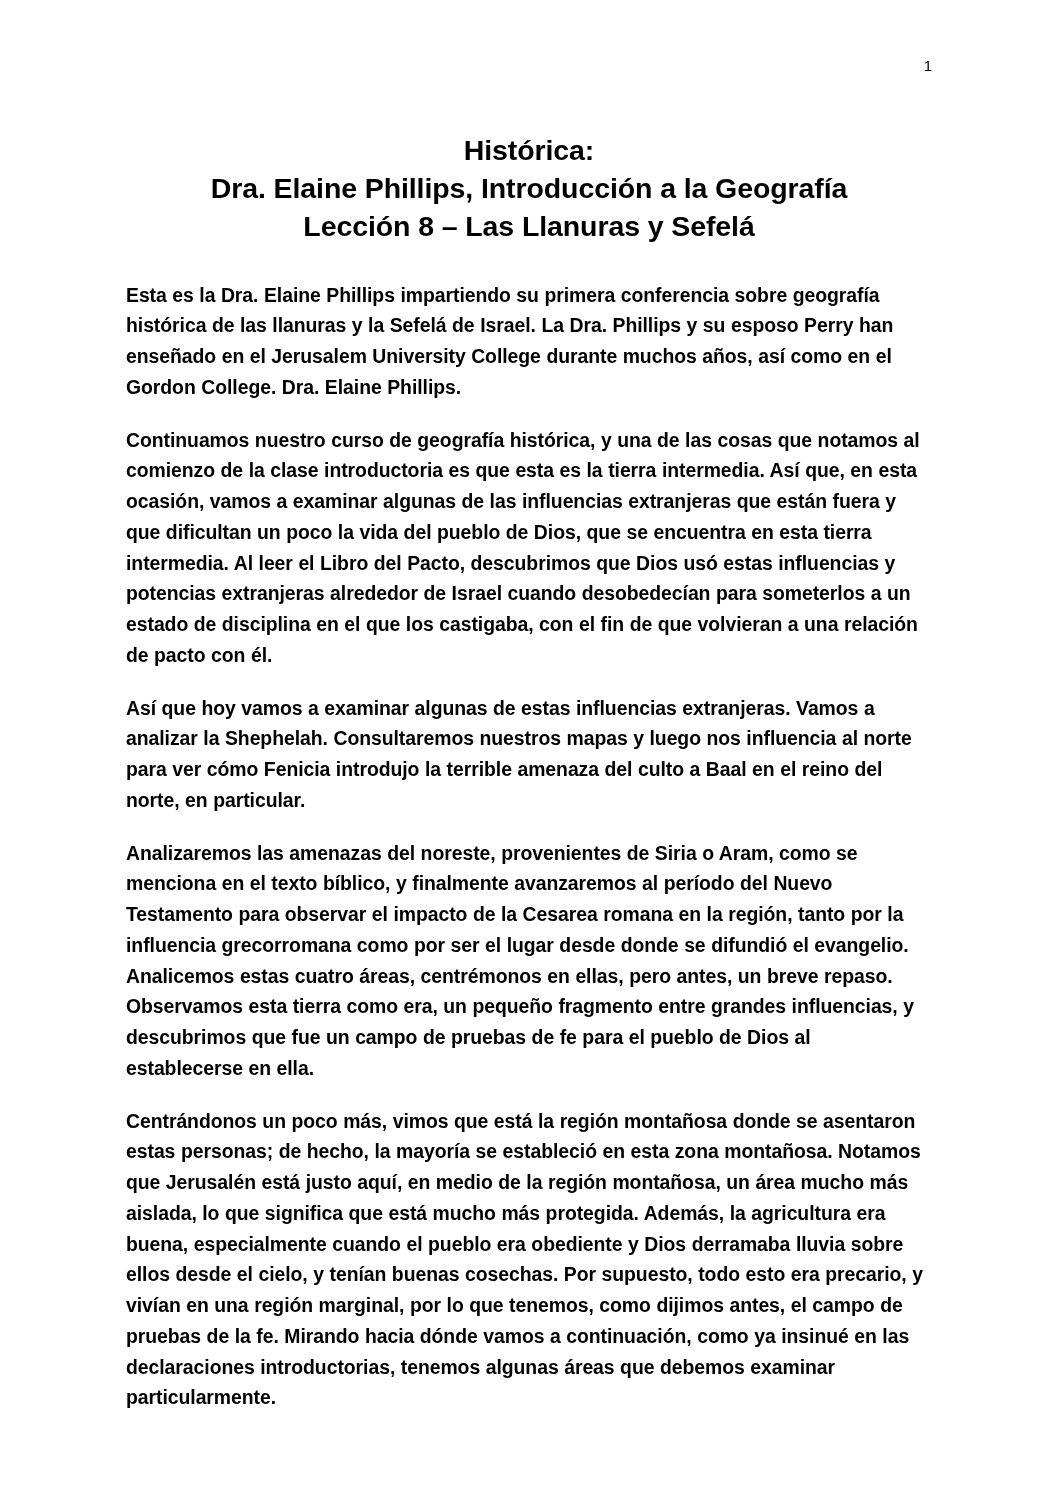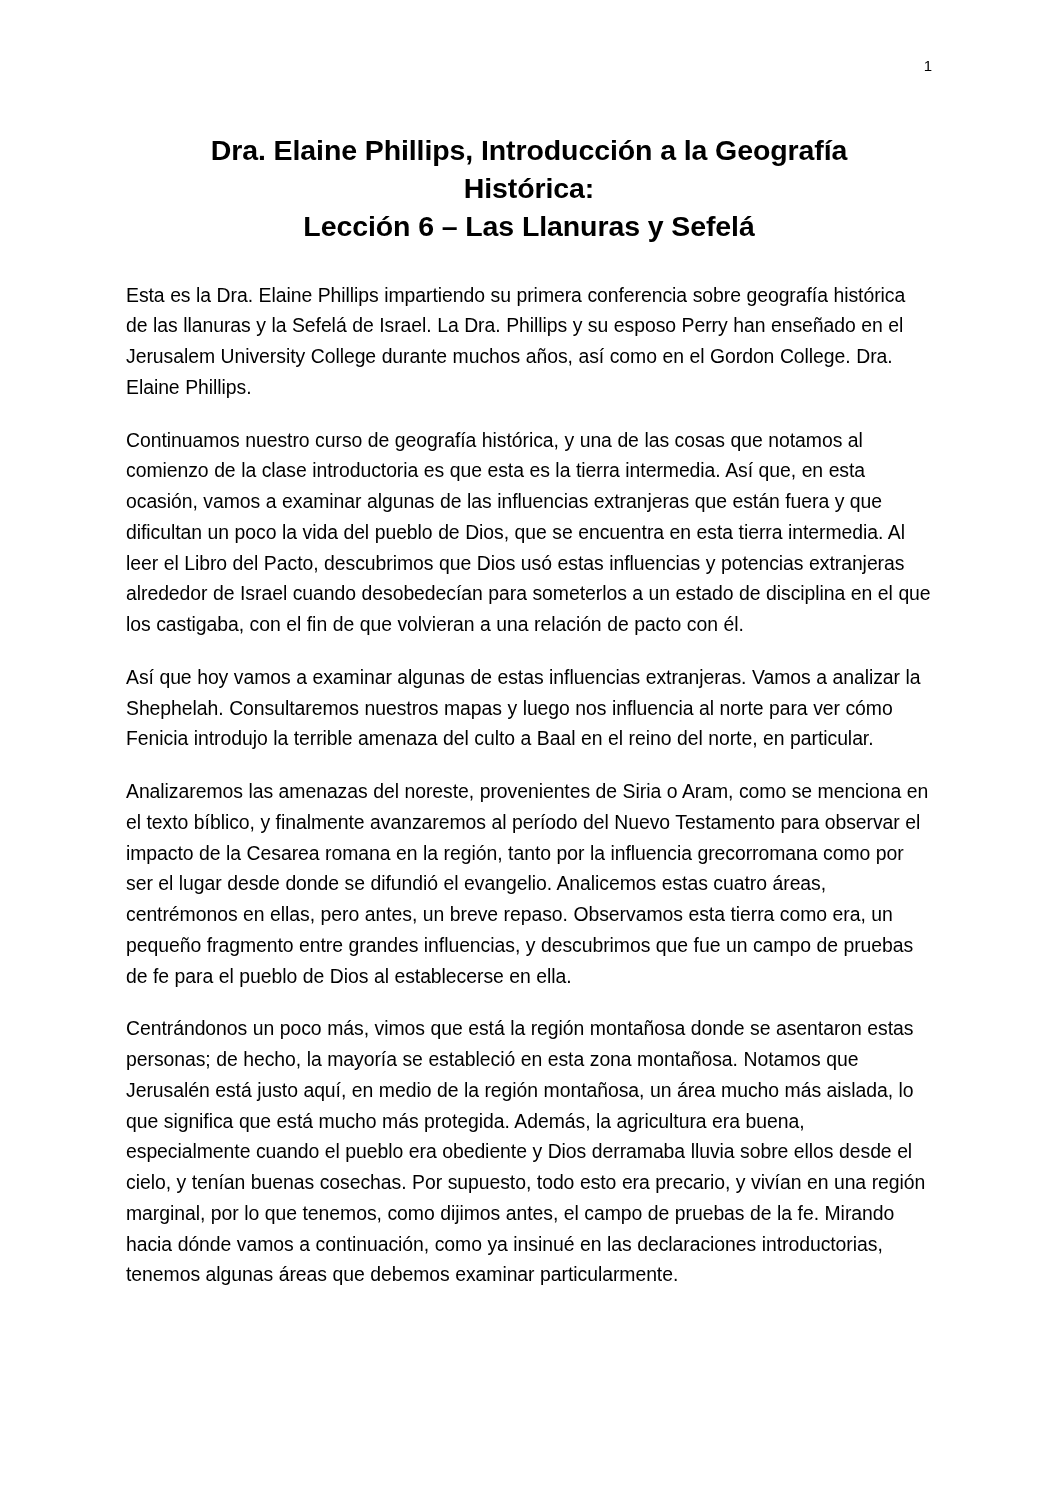--- a/index.html
+++ b/index.html
@@ -35,20 +35,21 @@
     line-height: 1.33;
     margin: 0;
     padding-top: 76px;
     letter-spacing: -0.1px;
   }
   .doc-title .line {
     display: block;
   }
   .body-copy {
     margin-top: 34px;
+    font-weight: bold;
   }
   p.para {
     font-size: 19.4px;
     line-height: 1.585;
     margin: 0 0 22px 0;
     text-align: left;
     letter-spacing: -0.05px;
     word-spacing: 0.2px;
   }
   p.para:last-child {
@@ -56,23 +57,23 @@
   }
 </style>
 </head>
 <body>
 
 <div class="page">
 
   <div class="page-number">1</div>
 
   <h1 class="doc-title">
+    <span class="line">Histórica:</span>
     <span class="line">Dra. Elaine Phillips, Introducción a la Geografía</span>
-    <span class="line">Histórica:</span>
-    <span class="line">Lección 6 – Las Llanuras y Sefelá</span>
+    <span class="line">Lección 8 – Las Llanuras y Sefelá</span>
   </h1>
 
   <div class="body-copy">
     <p class="para">Esta es la Dra. Elaine Phillips impartiendo su primera conferencia sobre geografía histórica de las llanuras y la Sefelá de Israel. La Dra. Phillips y su esposo Perry han enseñado en el Jerusalem University College durante muchos años, así como en el Gordon College. Dra. Elaine Phillips.</p>
     <p class="para">Continuamos nuestro curso de geografía histórica, y una de las cosas que notamos al comienzo de la clase introductoria es que esta es la tierra intermedia. Así que, en esta ocasión, vamos a examinar algunas de las influencias extranjeras que están fuera y que dificultan un poco la vida del pueblo de Dios, que se encuentra en esta tierra intermedia. Al leer el Libro del Pacto, descubrimos que Dios usó estas influencias y potencias extranjeras alrededor de Israel cuando desobedecían para someterlos a un estado de disciplina en el que los castigaba, con el fin de que volvieran a una relación de pacto con él.</p>
     <p class="para">Así que hoy vamos a examinar algunas de estas influencias extranjeras. Vamos a analizar la Shephelah. Consultaremos nuestros mapas y luego nos influencia al norte para ver cómo Fenicia introdujo la terrible amenaza del culto a Baal en el reino del norte, en particular.</p>
     <p class="para">Analizaremos las amenazas del noreste, provenientes de Siria o Aram, como se menciona en el texto bíblico, y finalmente avanzaremos al período del Nuevo Testamento para observar el impacto de la Cesarea romana en la región, tanto por la influencia grecorromana como por ser el lugar desde donde se difundió el evangelio. Analicemos estas cuatro áreas, centrémonos en ellas, pero antes, un breve repaso. Observamos esta tierra como era, un pequeño fragmento entre grandes influencias, y descubrimos que fue un campo de pruebas de fe para el pueblo de Dios al establecerse en ella.</p>
     <p class="para">Centrándonos un poco más, vimos que está la región montañosa donde se asentaron estas personas; de hecho, la mayoría se estableció en esta zona montañosa. Notamos que Jerusalén está justo aquí, en medio de la región montañosa, un área mucho más aislada, lo que significa que está mucho más protegida. Además, la agricultura era buena, especialmente cuando el pueblo era obediente y Dios derramaba lluvia sobre ellos desde el cielo, y tenían buenas cosechas. Por supuesto, todo esto era precario, y vivían en una región marginal, por lo que tenemos, como dijimos antes, el campo de pruebas de la fe. Mirando hacia dónde vamos a continuación, como ya insinué en las declaraciones introductorias, tenemos algunas áreas que debemos examinar particularmente.</p>
   </div>
 

